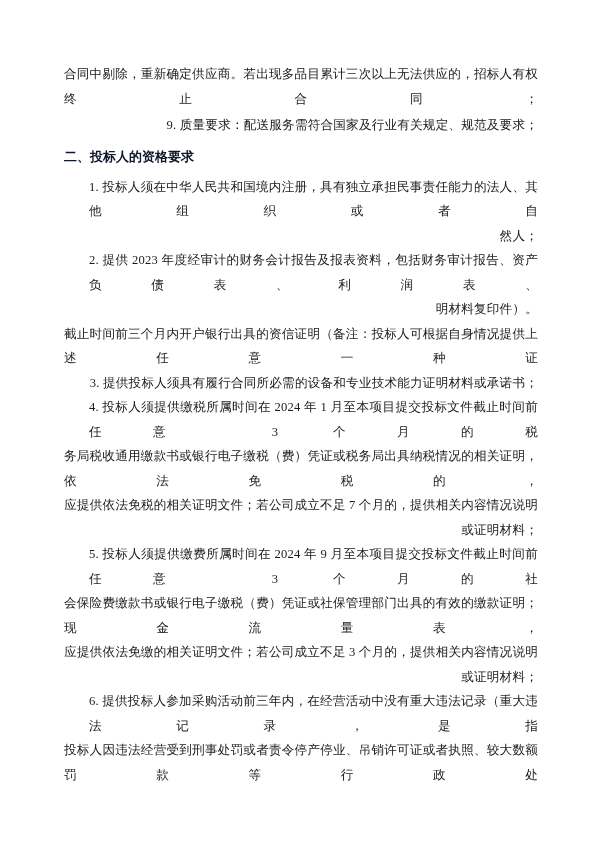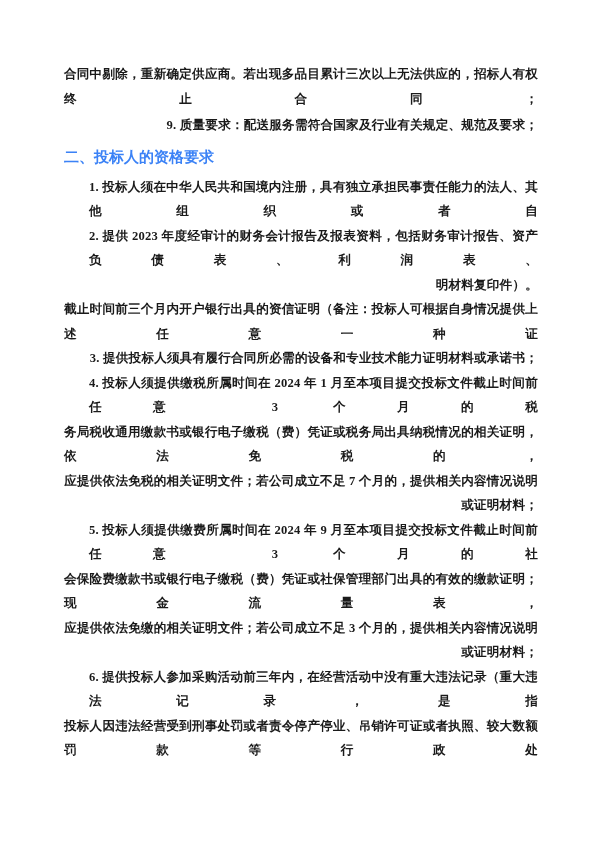--- a/index.html
+++ b/index.html
@@ -22,49 +22,50 @@
     left: 64px;
     top: 62px;
     width: 474px;
   }
   .line {
     font-size: 12.6px;
     line-height: 24.5px;
     letter-spacing: 0.2px;
     text-align: right;
   }
-  .line.bold { font-weight: bold; }
+  .line.bold { font-weight: normal; }
   .line.indent { padding-left: 25px; }
   .line.just {
     text-align: justify;
     text-align-last: justify;
     text-justify: inter-character;
   }
   .intro .line { margin-bottom: 2px; }
   .heading {
     font-family: "Liberation Sans", "DejaVu Sans", sans-serif;
     font-weight: bold;
-    font-size: 15px;
+    font-size: 13px;
     line-height: 22px;
     margin: 8px 0 7px 0;
-    color: #3b82f6;
+    color: #0f172a;
   }
 </style>
 </head>
 <body>
 
 <div class="page">
   <div class="content">
     <div class="intro">
         <div class="line bold just">合同中剔除，重新确定供应商。若出现多品目累计三次以上无法供应的，招标人有权终止合同；</div>
         <div class="line bold indent">9. 质量要求：配送服务需符合国家及行业有关规定、规范及要求；</div>
       </div>
     <div class="heading">二、投标人的资格要求</div>
     <div class="body-text">
         <div class="line bold indent just">1. 投标人须在中华人民共和国境内注册，具有独立承担民事责任能力的法人、其他组织或者自</div>
+        <div class="line bold">然人；</div>
         <div class="line bold indent just">2. 提供 2023 年度经审计的财务会计报告及报表资料，包括财务审计报告、资产负债表、利润表、</div>
         <div class="line bold">明材料复印件）。</div>
         <div class="line bold just">截止时间前三个月内开户银行出具的资信证明（备注：投标人可根据自身情况提供上述任意一种证</div>
         <div class="line bold indent">3. 提供投标人须具有履行合同所必需的设备和专业技术能力证明材料或承诺书；</div>
         <div class="line bold indent just">4. 投标人须提供缴税所属时间在 2024 年 1 月至本项目提交投标文件截止时间前任意 3 个月的税</div>
         <div class="line bold just">务局税收通用缴款书或银行电子缴税（费）凭证或税务局出具纳税情况的相关证明，依法免税的，</div>
         <div class="line bold">应提供依法免税的相关证明文件；若公司成立不足 7 个月的，提供相关内容情况说明或证明材料；</div>
         <div class="line bold indent just">5. 投标人须提供缴费所属时间在 2024 年 9 月至本项目提交投标文件截止时间前任意 3 个月的社</div>
         <div class="line bold just">会保险费缴款书或银行电子缴税（费）凭证或社保管理部门出具的有效的缴款证明；现金流量表，</div>
         <div class="line bold">应提供依法免缴的相关证明文件；若公司成立不足 3 个月的，提供相关内容情况说明或证明材料；</div>

